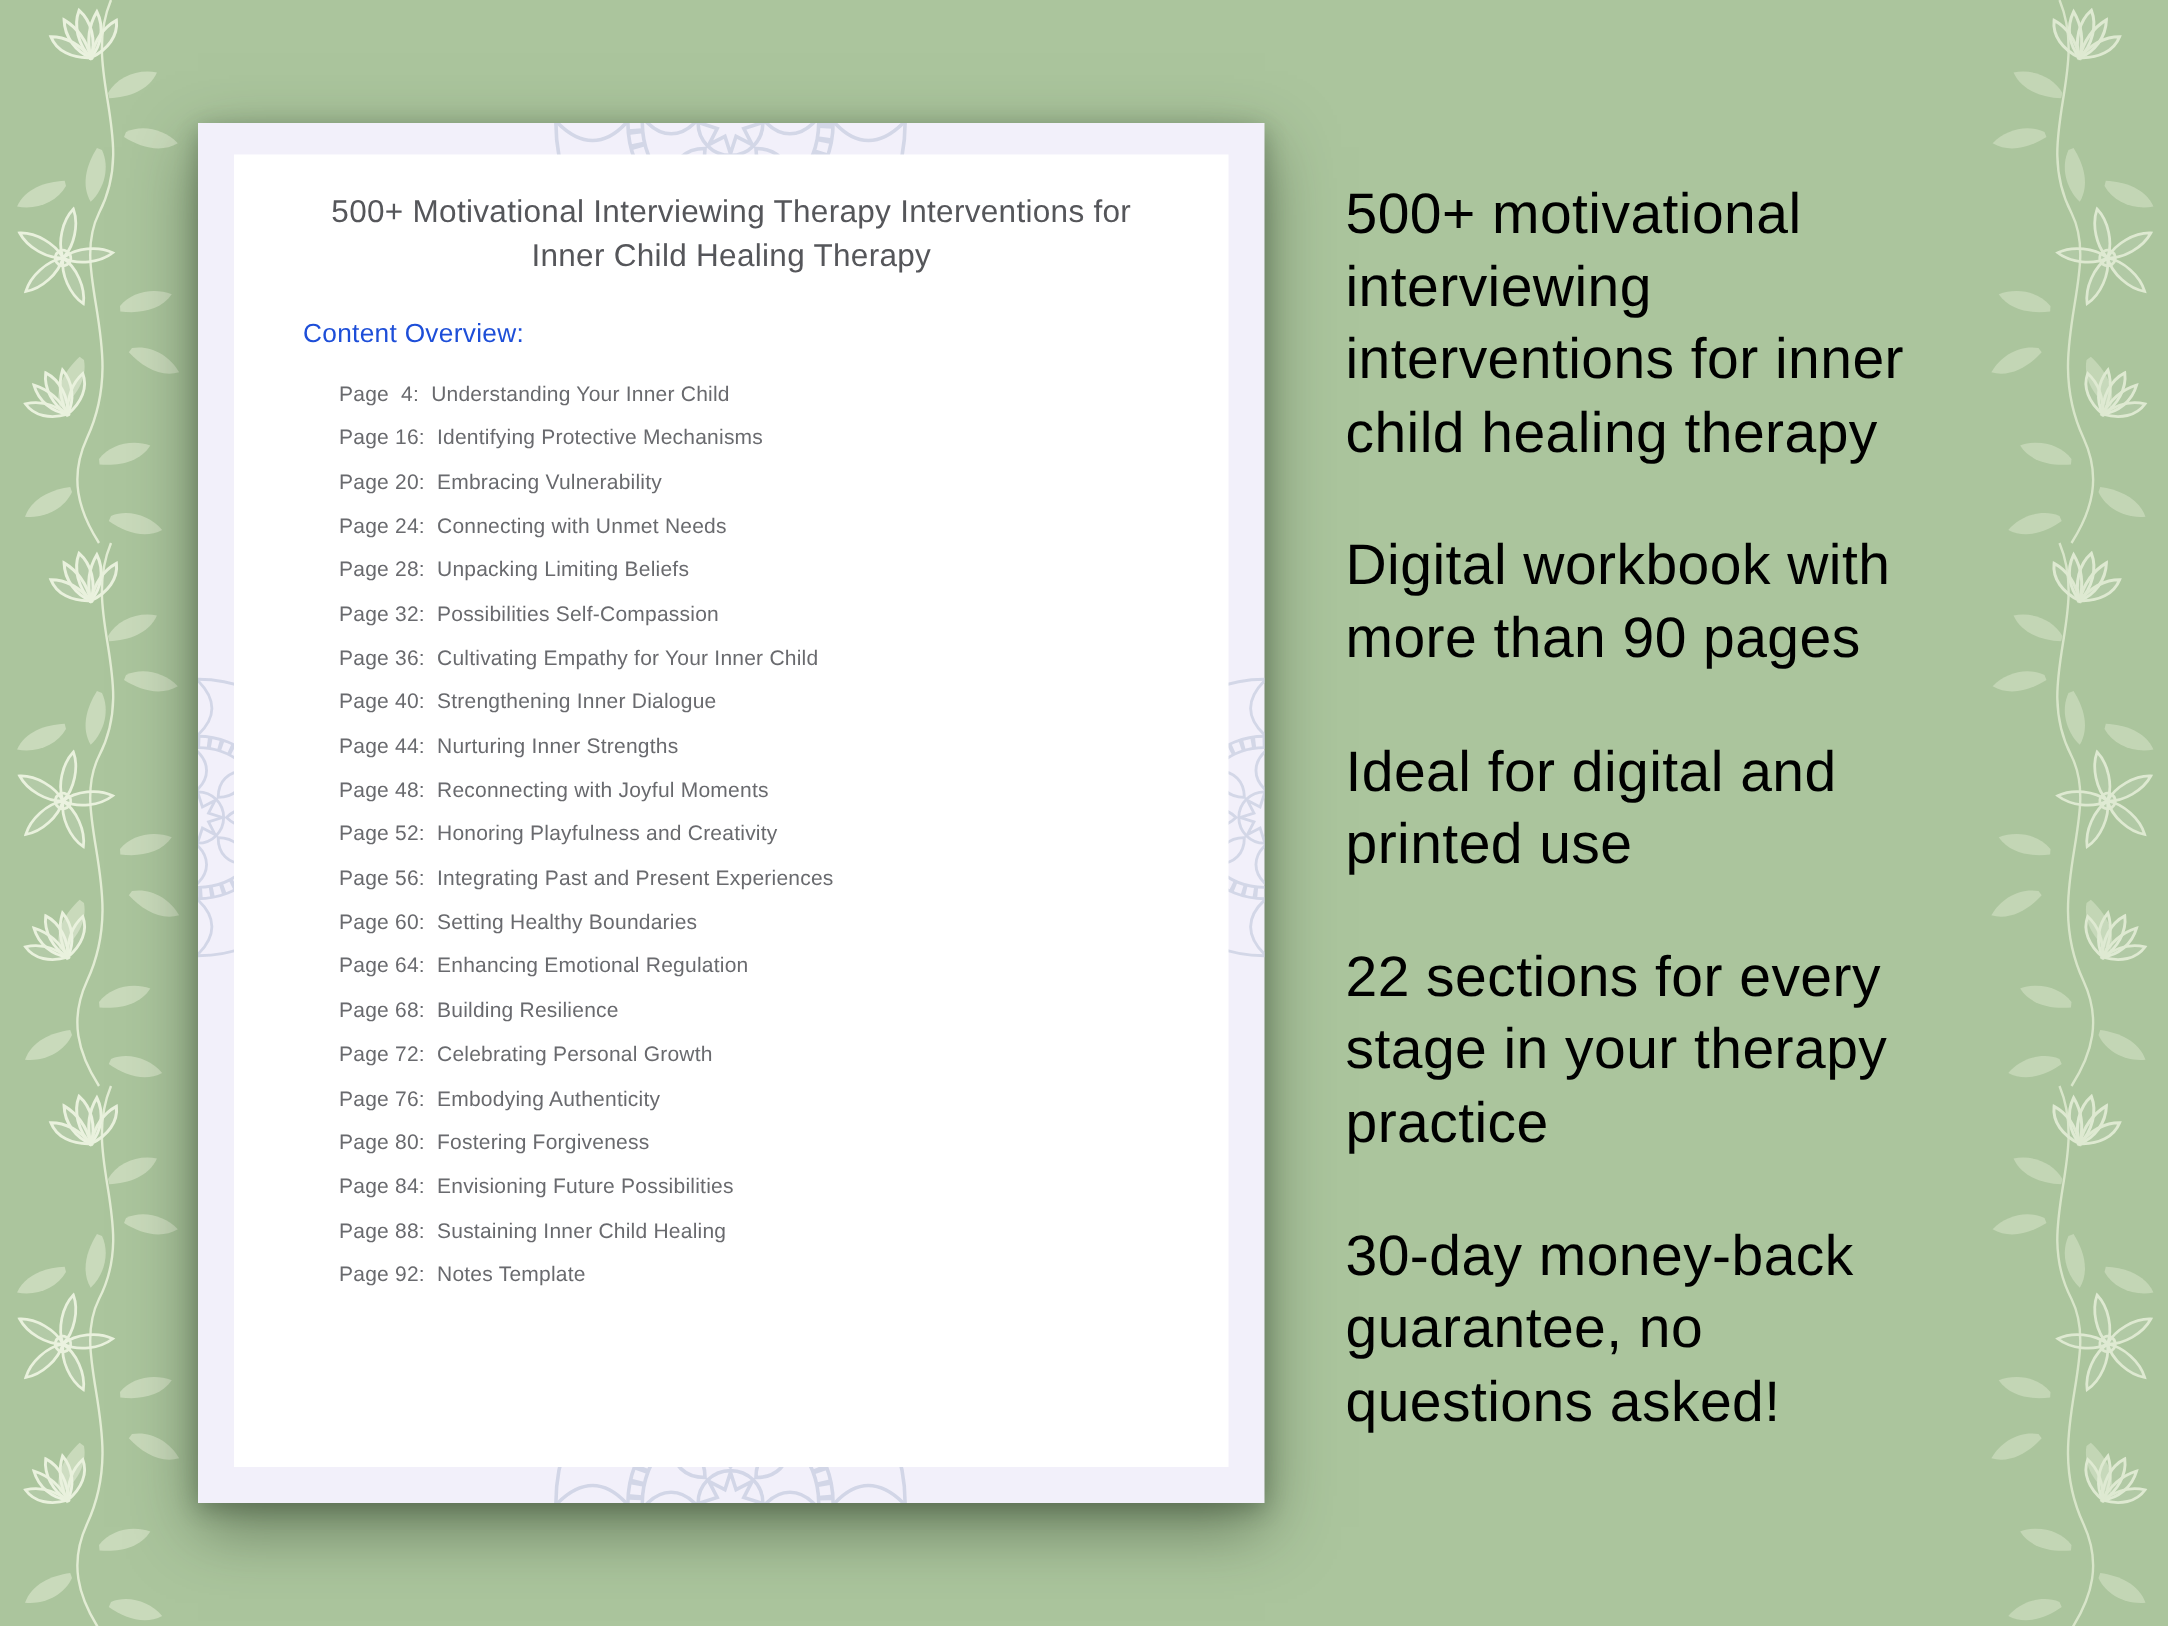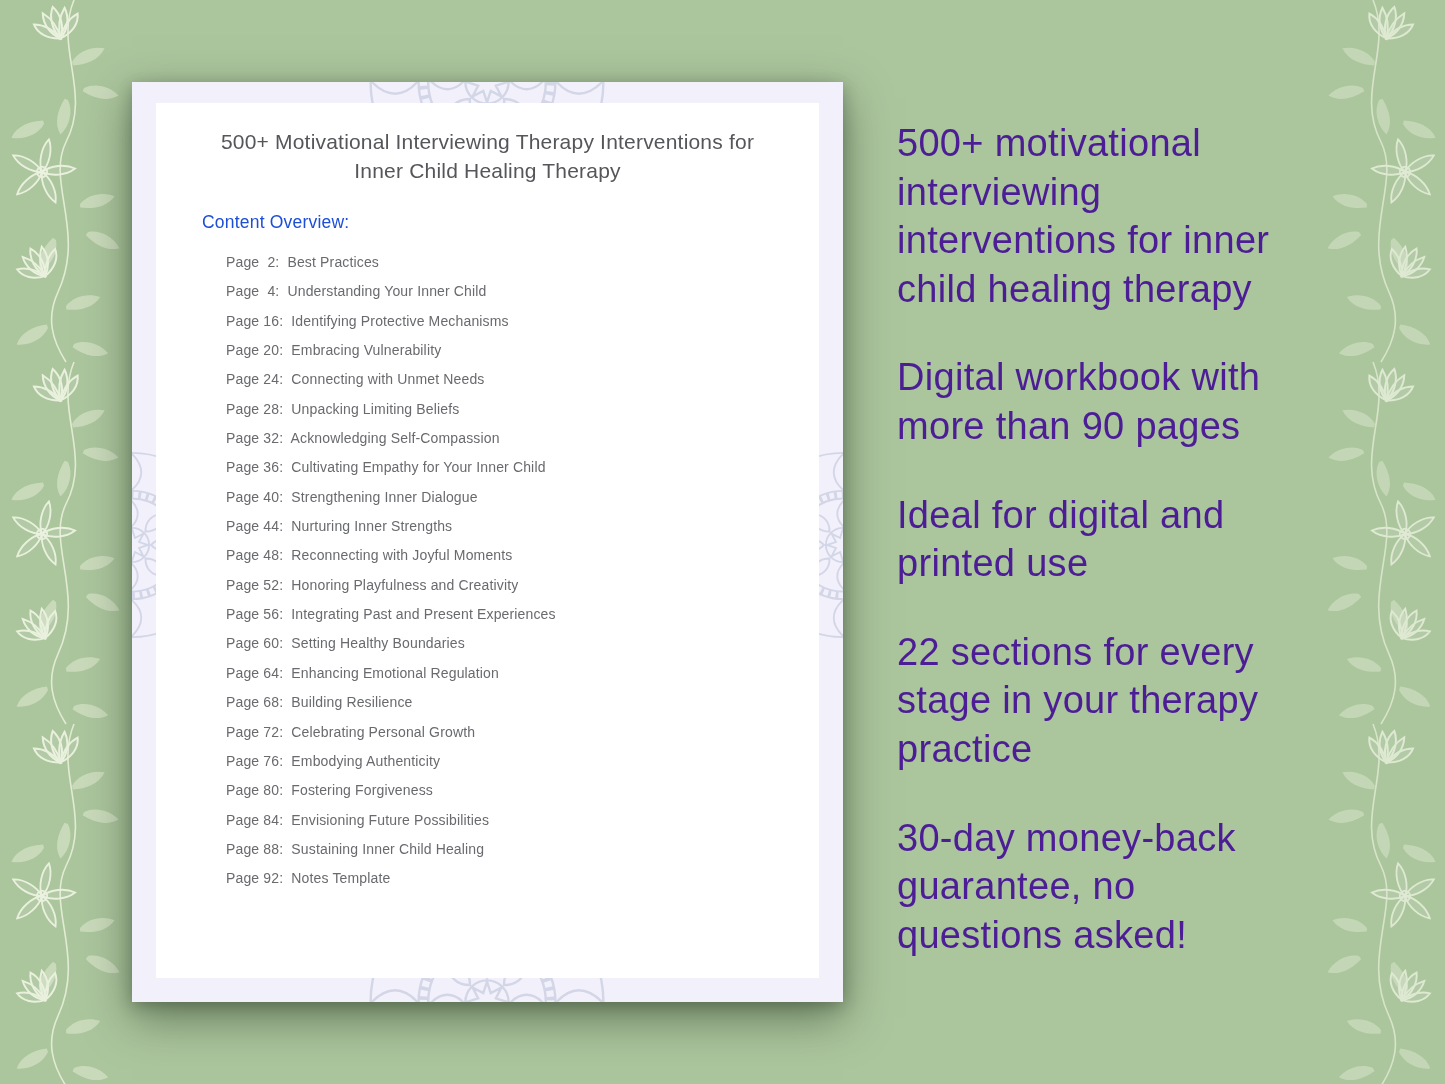--- a/index.html
+++ b/index.html
@@ -52,21 +52,21 @@
     color:#696a6e;letter-spacing:.15px;
   }
 
   
   .marketing{
     position:absolute;left:897px;top:119px;width:470px;z-index:3;
   }
   .feature{
     margin:0 0 40px 0;white-space:pre-line;
     font-size:38px;line-height:48.6px;font-weight:300;
-    color:#4c1d95;letter-spacing:.3px;
+    color:#000000;letter-spacing:.3px;
   }
 </style>
 </head>
 <body>
 
 <svg width="0" height="0" style="position:absolute" aria-hidden="true">
   <defs>
     <path id="leaf" d="M0 0 C2 -12 13 -22 26 -24 C25 -11 14 -2 2 3 Z"></path>
     <g id="lotus">
       <path d="M0 2 C5 -6 5 -17 0 -24 C-5 -17 -5 -6 0 2 Z"></path>
@@ -171,27 +171,26 @@
       <svg viewBox="-100 -100 200 200">
           <use href="#mandalaG"></use>
         </svg>
     </div>
 
     <div class="page">
       <h1 class="doc-title">500+ Motivational Interviewing Therapy Interventions for
 Inner Child Healing Therapy</h1>
       <div class="overview-heading">Content Overview:</div>
       <div class="toc">
-          <div class="toc-row">Page  2:  Best Practices</div>
           <div class="toc-row">Page  4:  Understanding Your Inner Child</div>
           <div class="toc-row">Page 16:  Identifying Protective Mechanisms</div>
           <div class="toc-row">Page 20:  Embracing Vulnerability</div>
           <div class="toc-row">Page 24:  Connecting with Unmet Needs</div>
           <div class="toc-row">Page 28:  Unpacking Limiting Beliefs</div>
-          <div class="toc-row">Page 32:  Acknowledging Self-Compassion</div>
+          <div class="toc-row">Page 32:  Possibilities Self-Compassion</div>
           <div class="toc-row">Page 36:  Cultivating Empathy for Your Inner Child</div>
           <div class="toc-row">Page 40:  Strengthening Inner Dialogue</div>
           <div class="toc-row">Page 44:  Nurturing Inner Strengths</div>
           <div class="toc-row">Page 48:  Reconnecting with Joyful Moments</div>
           <div class="toc-row">Page 52:  Honoring Playfulness and Creativity</div>
           <div class="toc-row">Page 56:  Integrating Past and Present Experiences</div>
           <div class="toc-row">Page 60:  Setting Healthy Boundaries</div>
           <div class="toc-row">Page 64:  Enhancing Emotional Regulation</div>
           <div class="toc-row">Page 68:  Building Resilience</div>
           <div class="toc-row">Page 72:  Celebrating Personal Growth</div>

